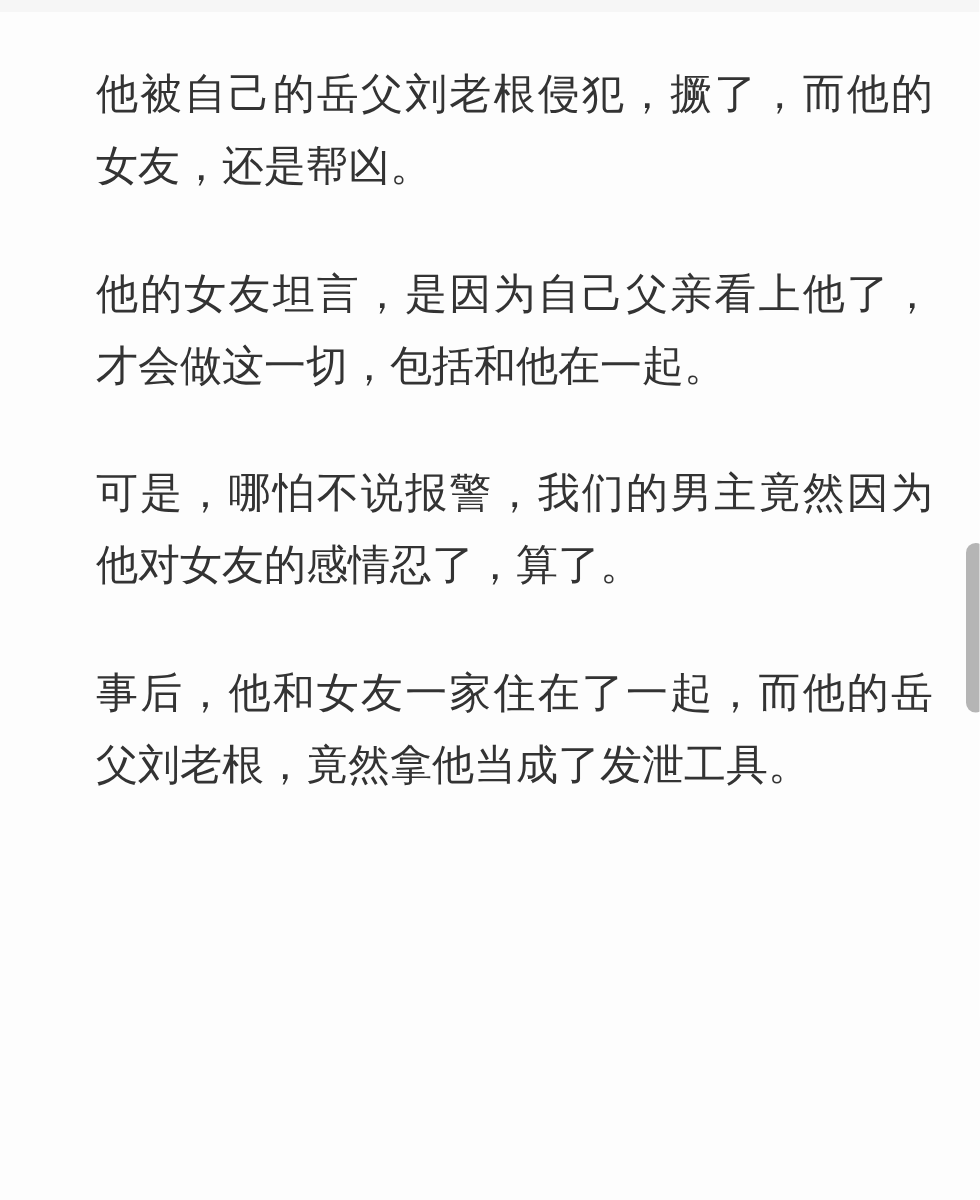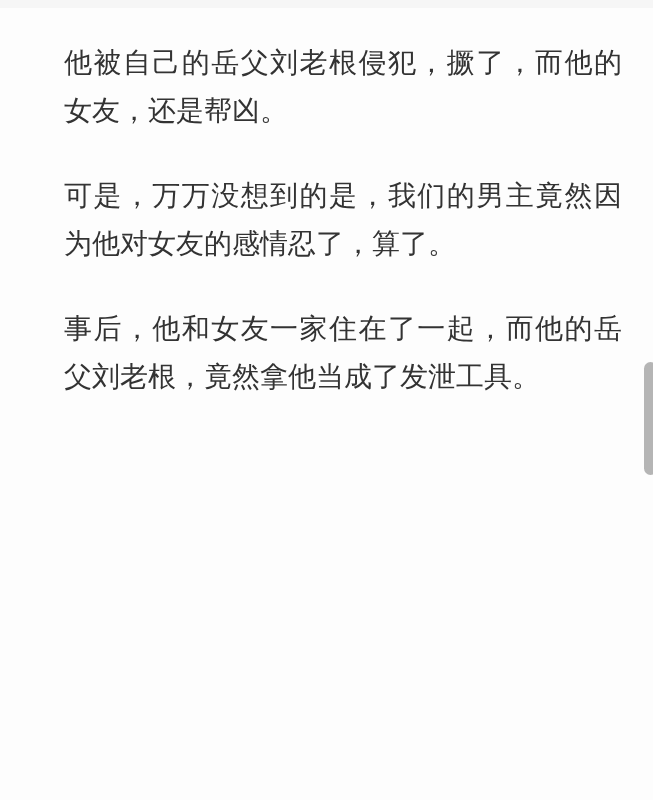--- a/index.html
+++ b/index.html
@@ -65,20 +65,21 @@
   }
 </style>
 </head>
 <body>
 
 <div class="page">
   <div class="top-strip"></div>
 
   <div class="content">
     <p>他被自己的岳父刘老根侵犯，撅了，而他的女友，还是帮凶。</p>
-    <p>可是，万万没想到的是，我们的男主竟然因为他对女友的感情忍了，算了。</p>
+    <p>他的女友坦言，是因为自己父亲看上他了，才会做这一切，包括和他在一起。</p>
+    <p>可是，哪怕不说报警，我们的男主竟然因为他对女友的感情忍了，算了。</p>
     <p>事后，他和女友一家住在了一起，而他的岳父刘老根，竟然拿他当成了发泄工具。</p>
   </div>
 
   <div class="scrollbar-track">
     <div class="scrollbar-thumb"></div>
   </div>
 </div>
 
 </body></html>

